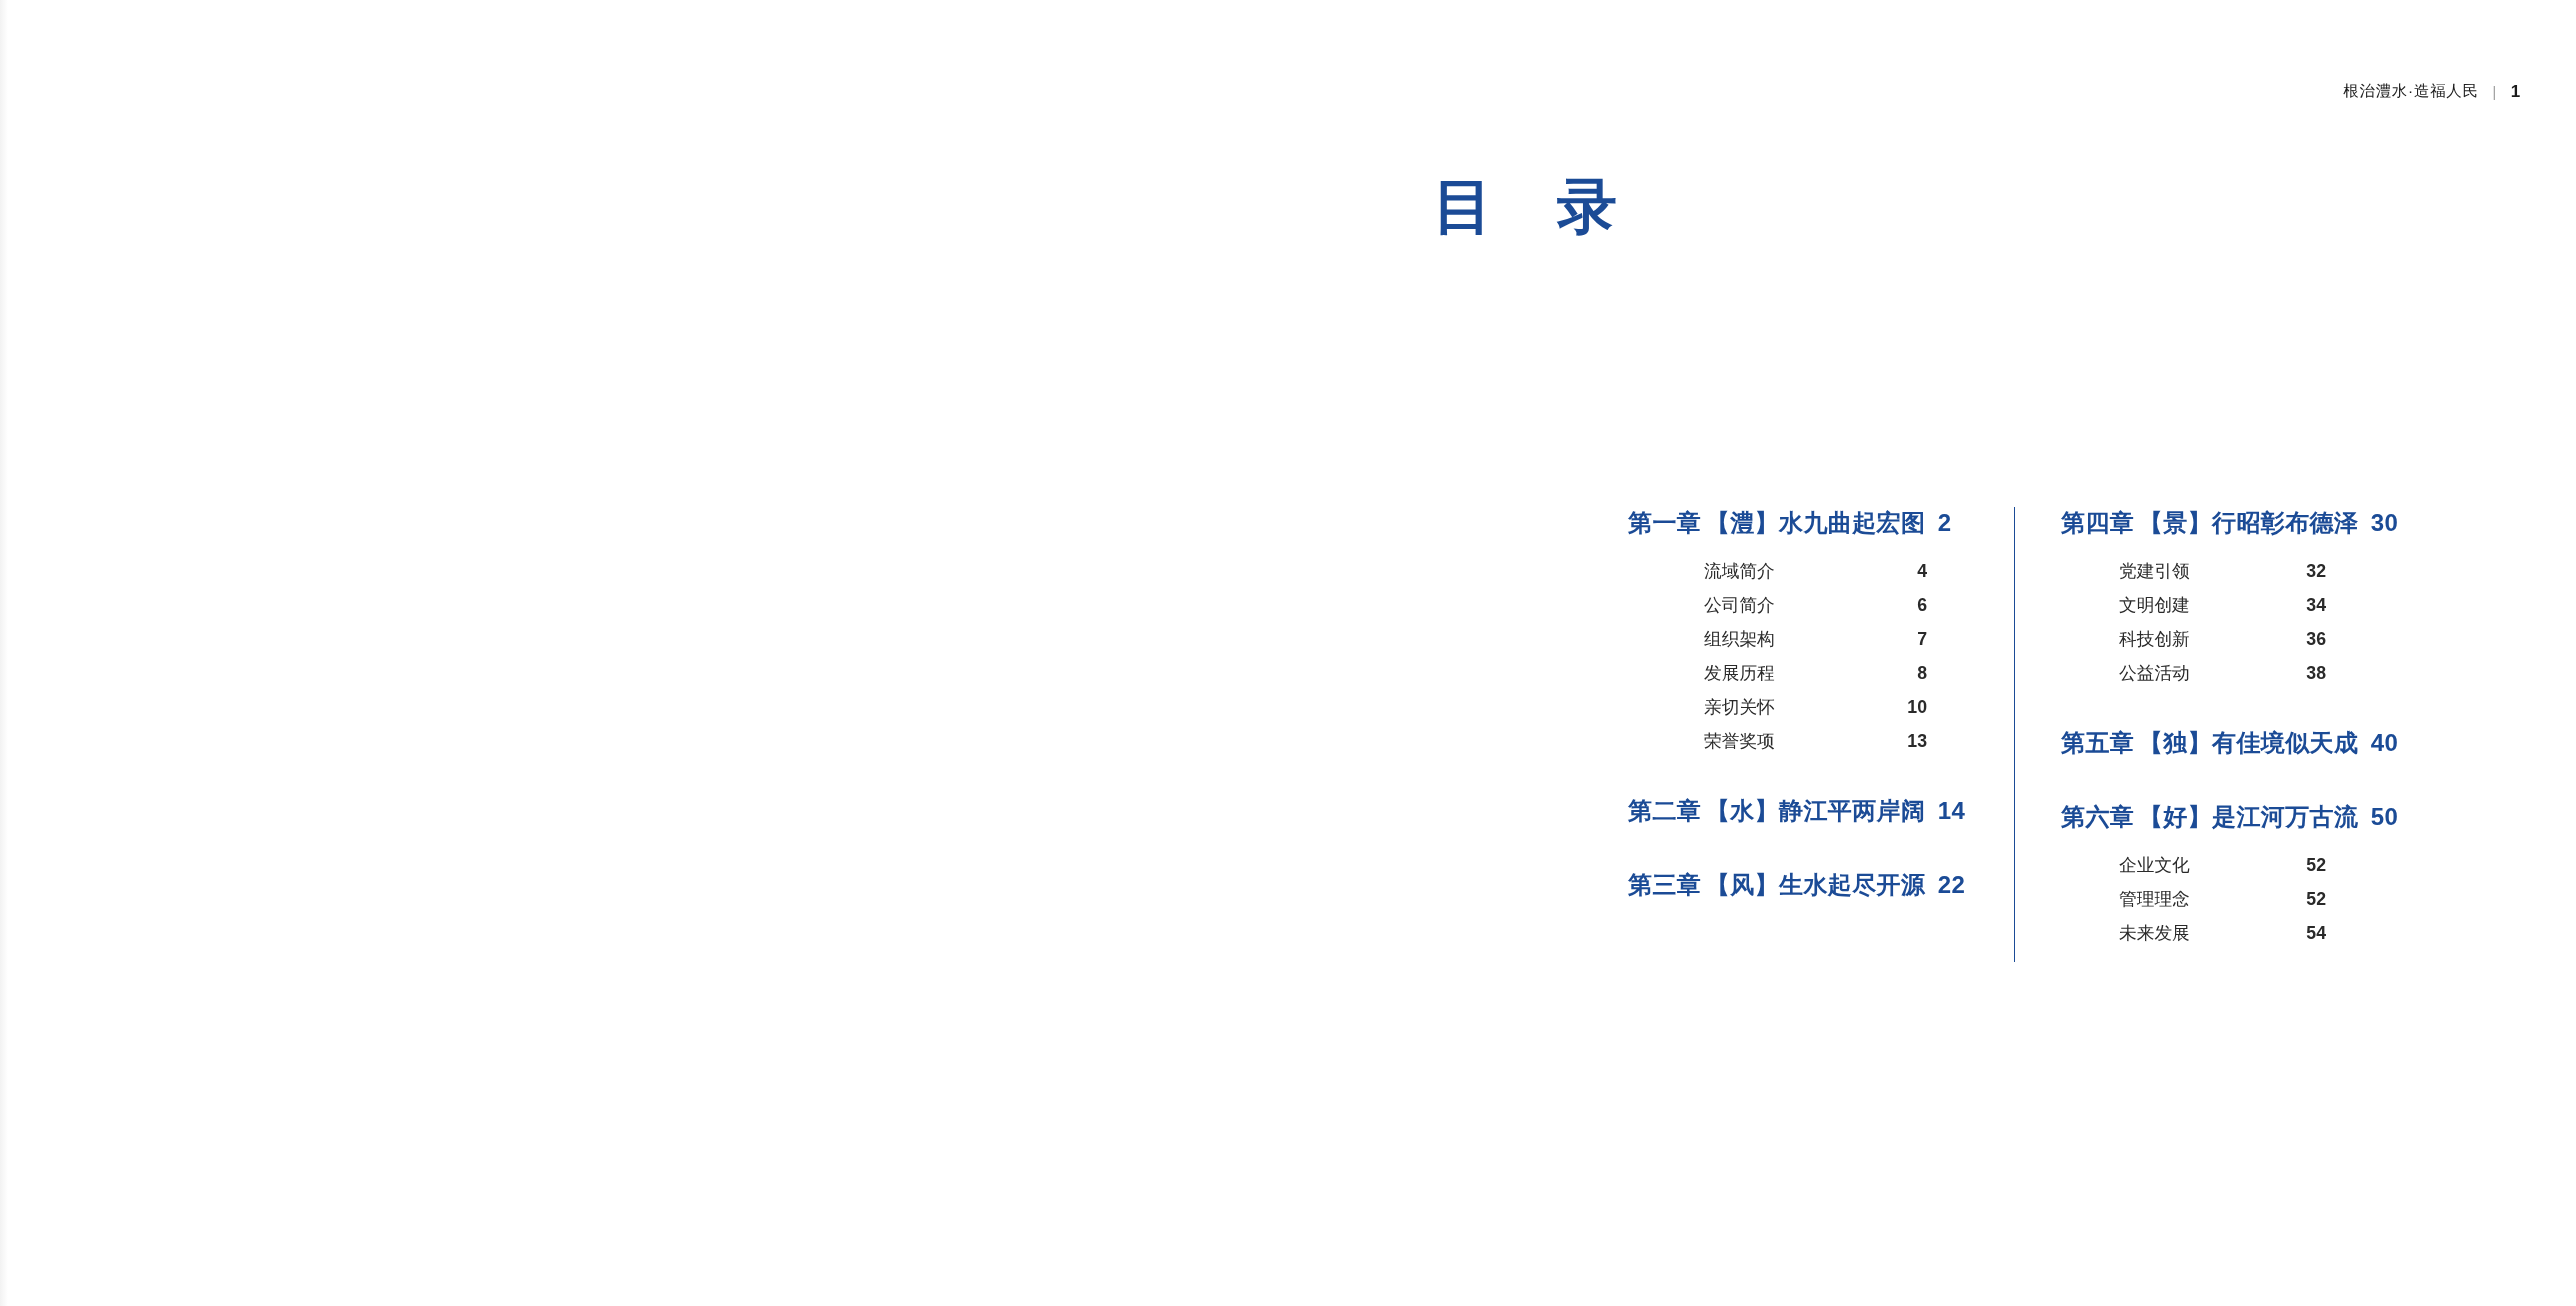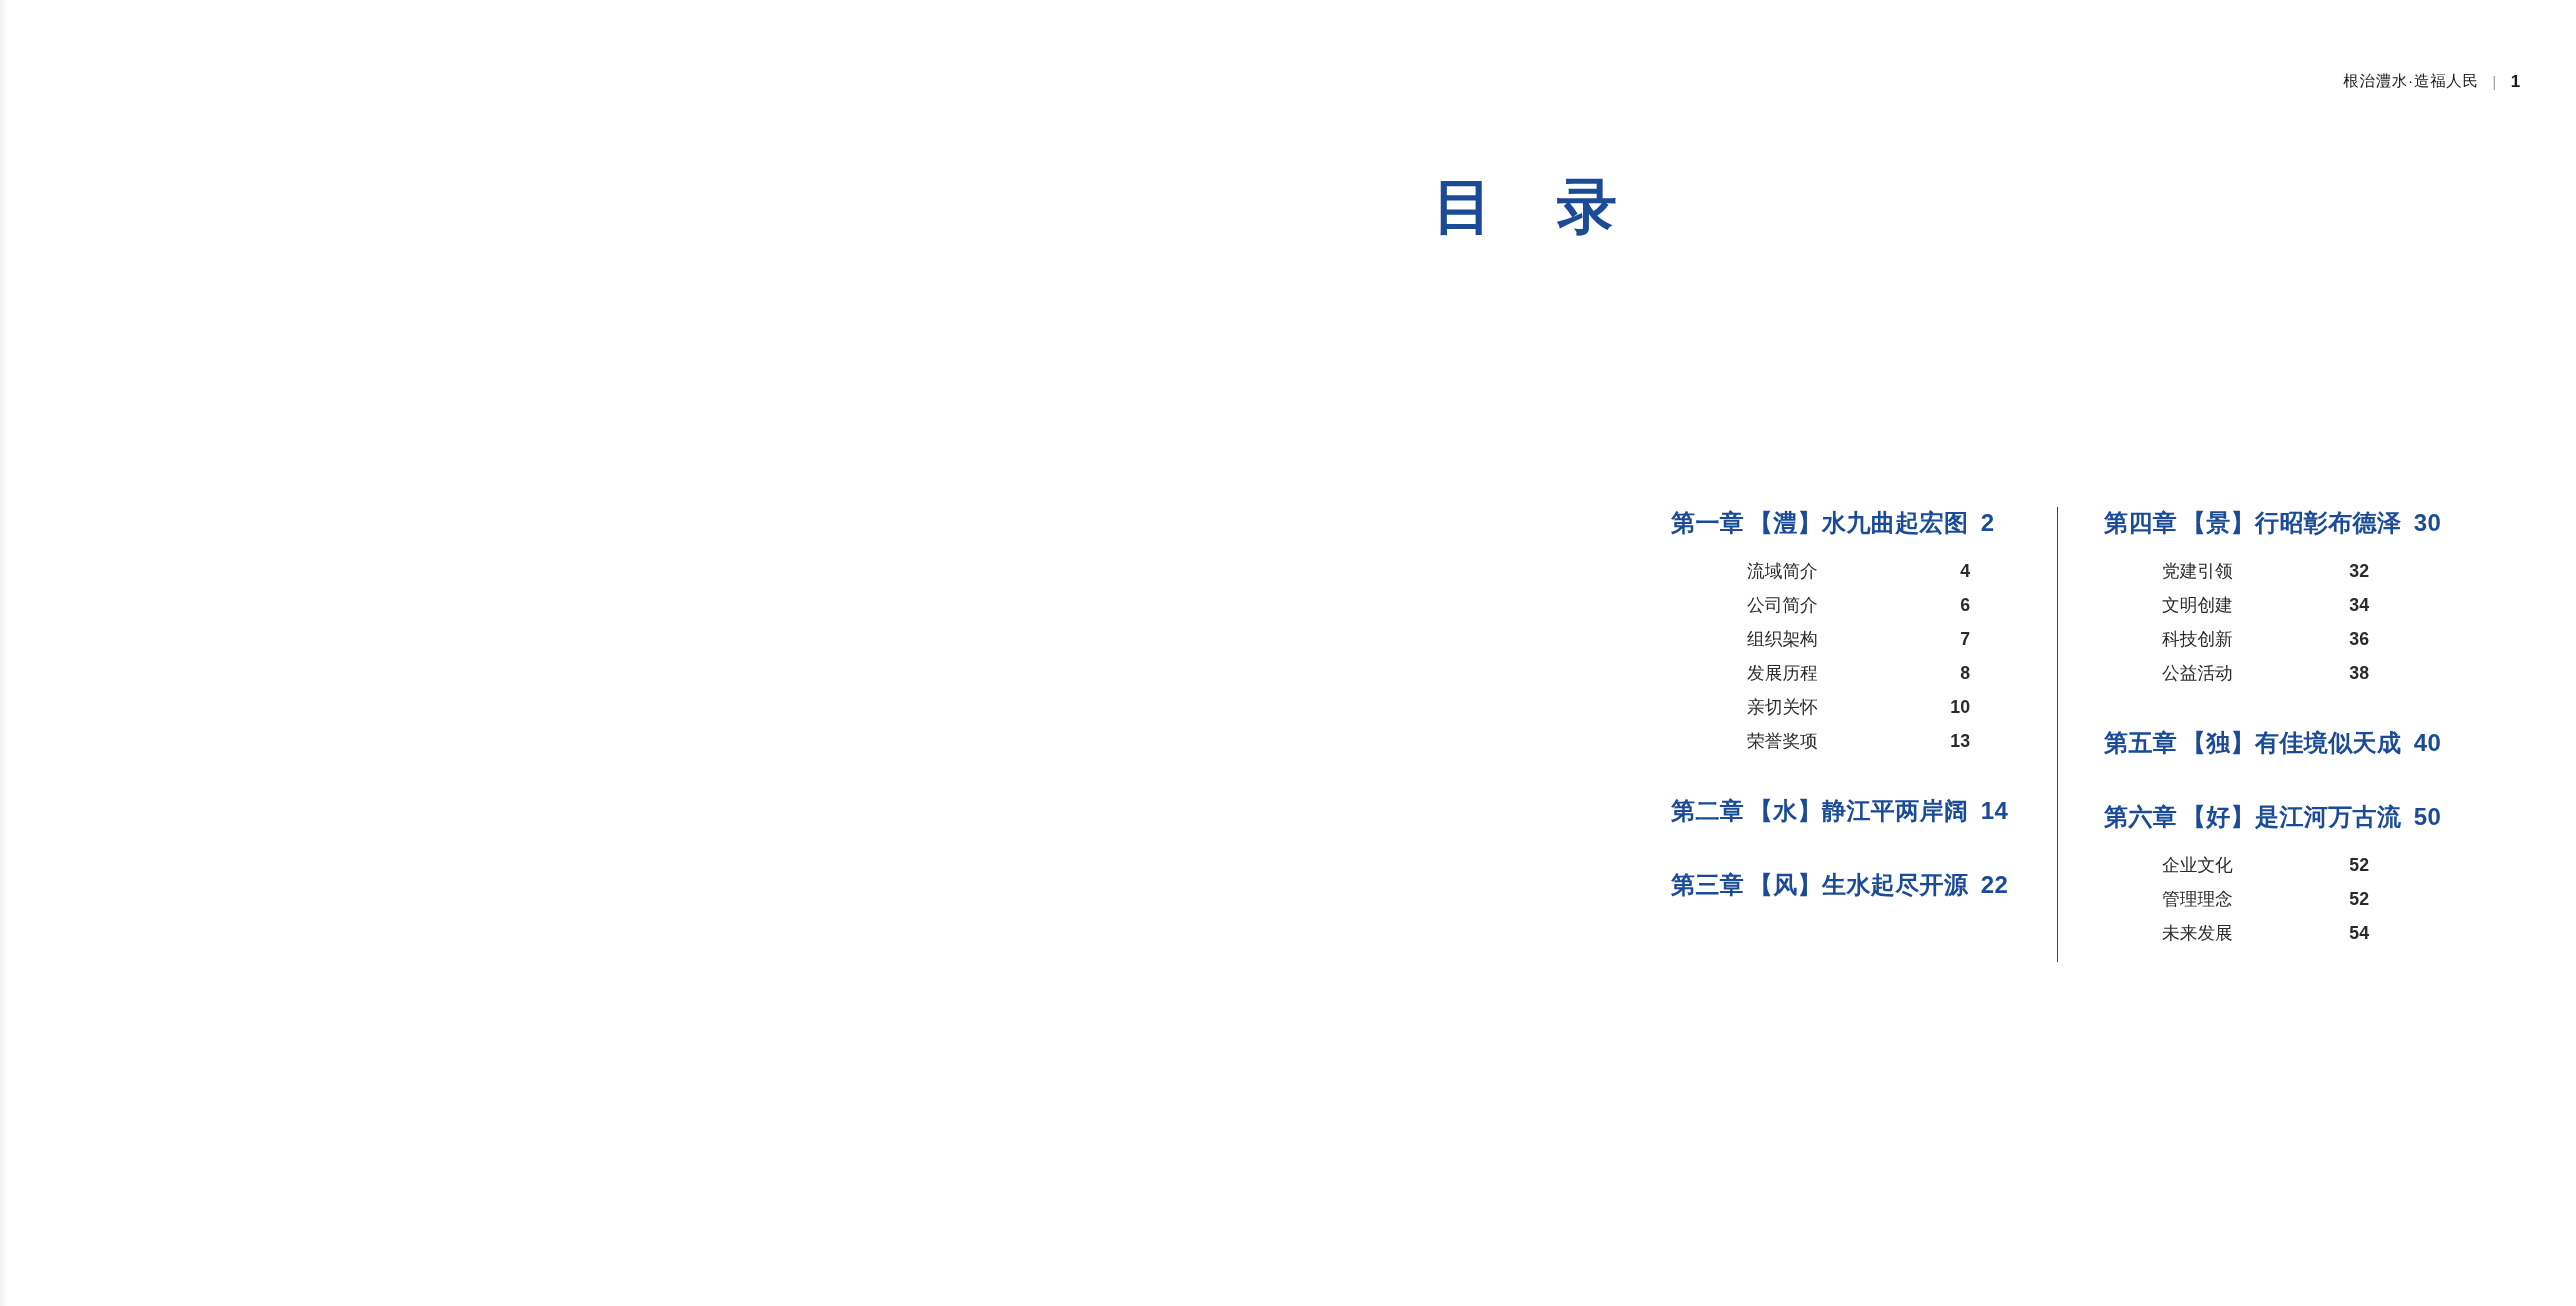--- a/index.html
+++ b/index.html
@@ -22,21 +22,21 @@
     position: absolute;
     left: 0;
     top: 0;
     width: 7.7px;
     height: 1306px;
     background: linear-gradient(to right, #f2f2f2, #ffffff);
   }
   .header {
     position: absolute;
     right: 55px;
-    top: 71px;
+    top: 81px;
     display: flex;
     align-items: center;
     gap: 10.7px;
     font-size: 15.4px;
     color: #1b1b1b;
     letter-spacing: 0.8px;
   }
   .header .divider {
     color: #9a9a9a;
     font-size: 14px;
@@ -52,21 +52,21 @@
     left: 1433px;
     top: 167px;
     font-size: 60px;
     font-weight: bold;
     color: #1b4b96;
     letter-spacing: 21.5px;
     font-family: "DejaVu Sans", "Liberation Sans", sans-serif;
   }
   .columns {
     position: absolute;
-    left: 1648px;
+    left: 1605px;
     top: 507px;
     width: 860px;
     display: flex;
     gap: 5px;
   }
   .col {
     width: 407px;
     position: relative;
   }
   .col.right {

